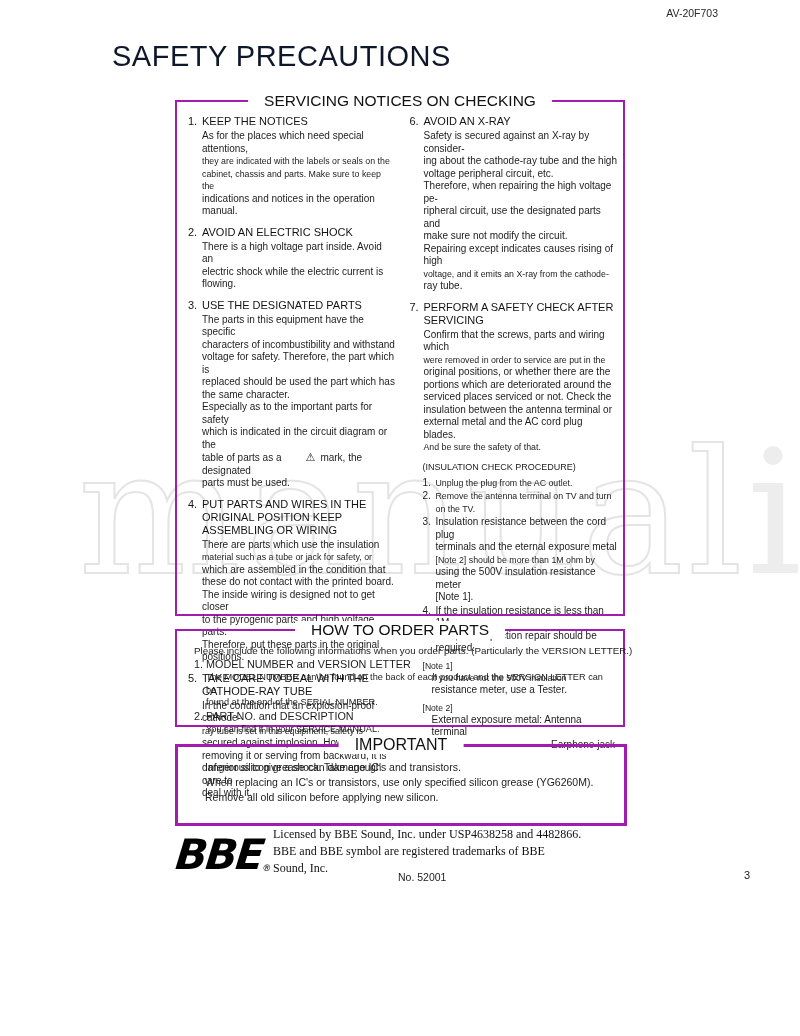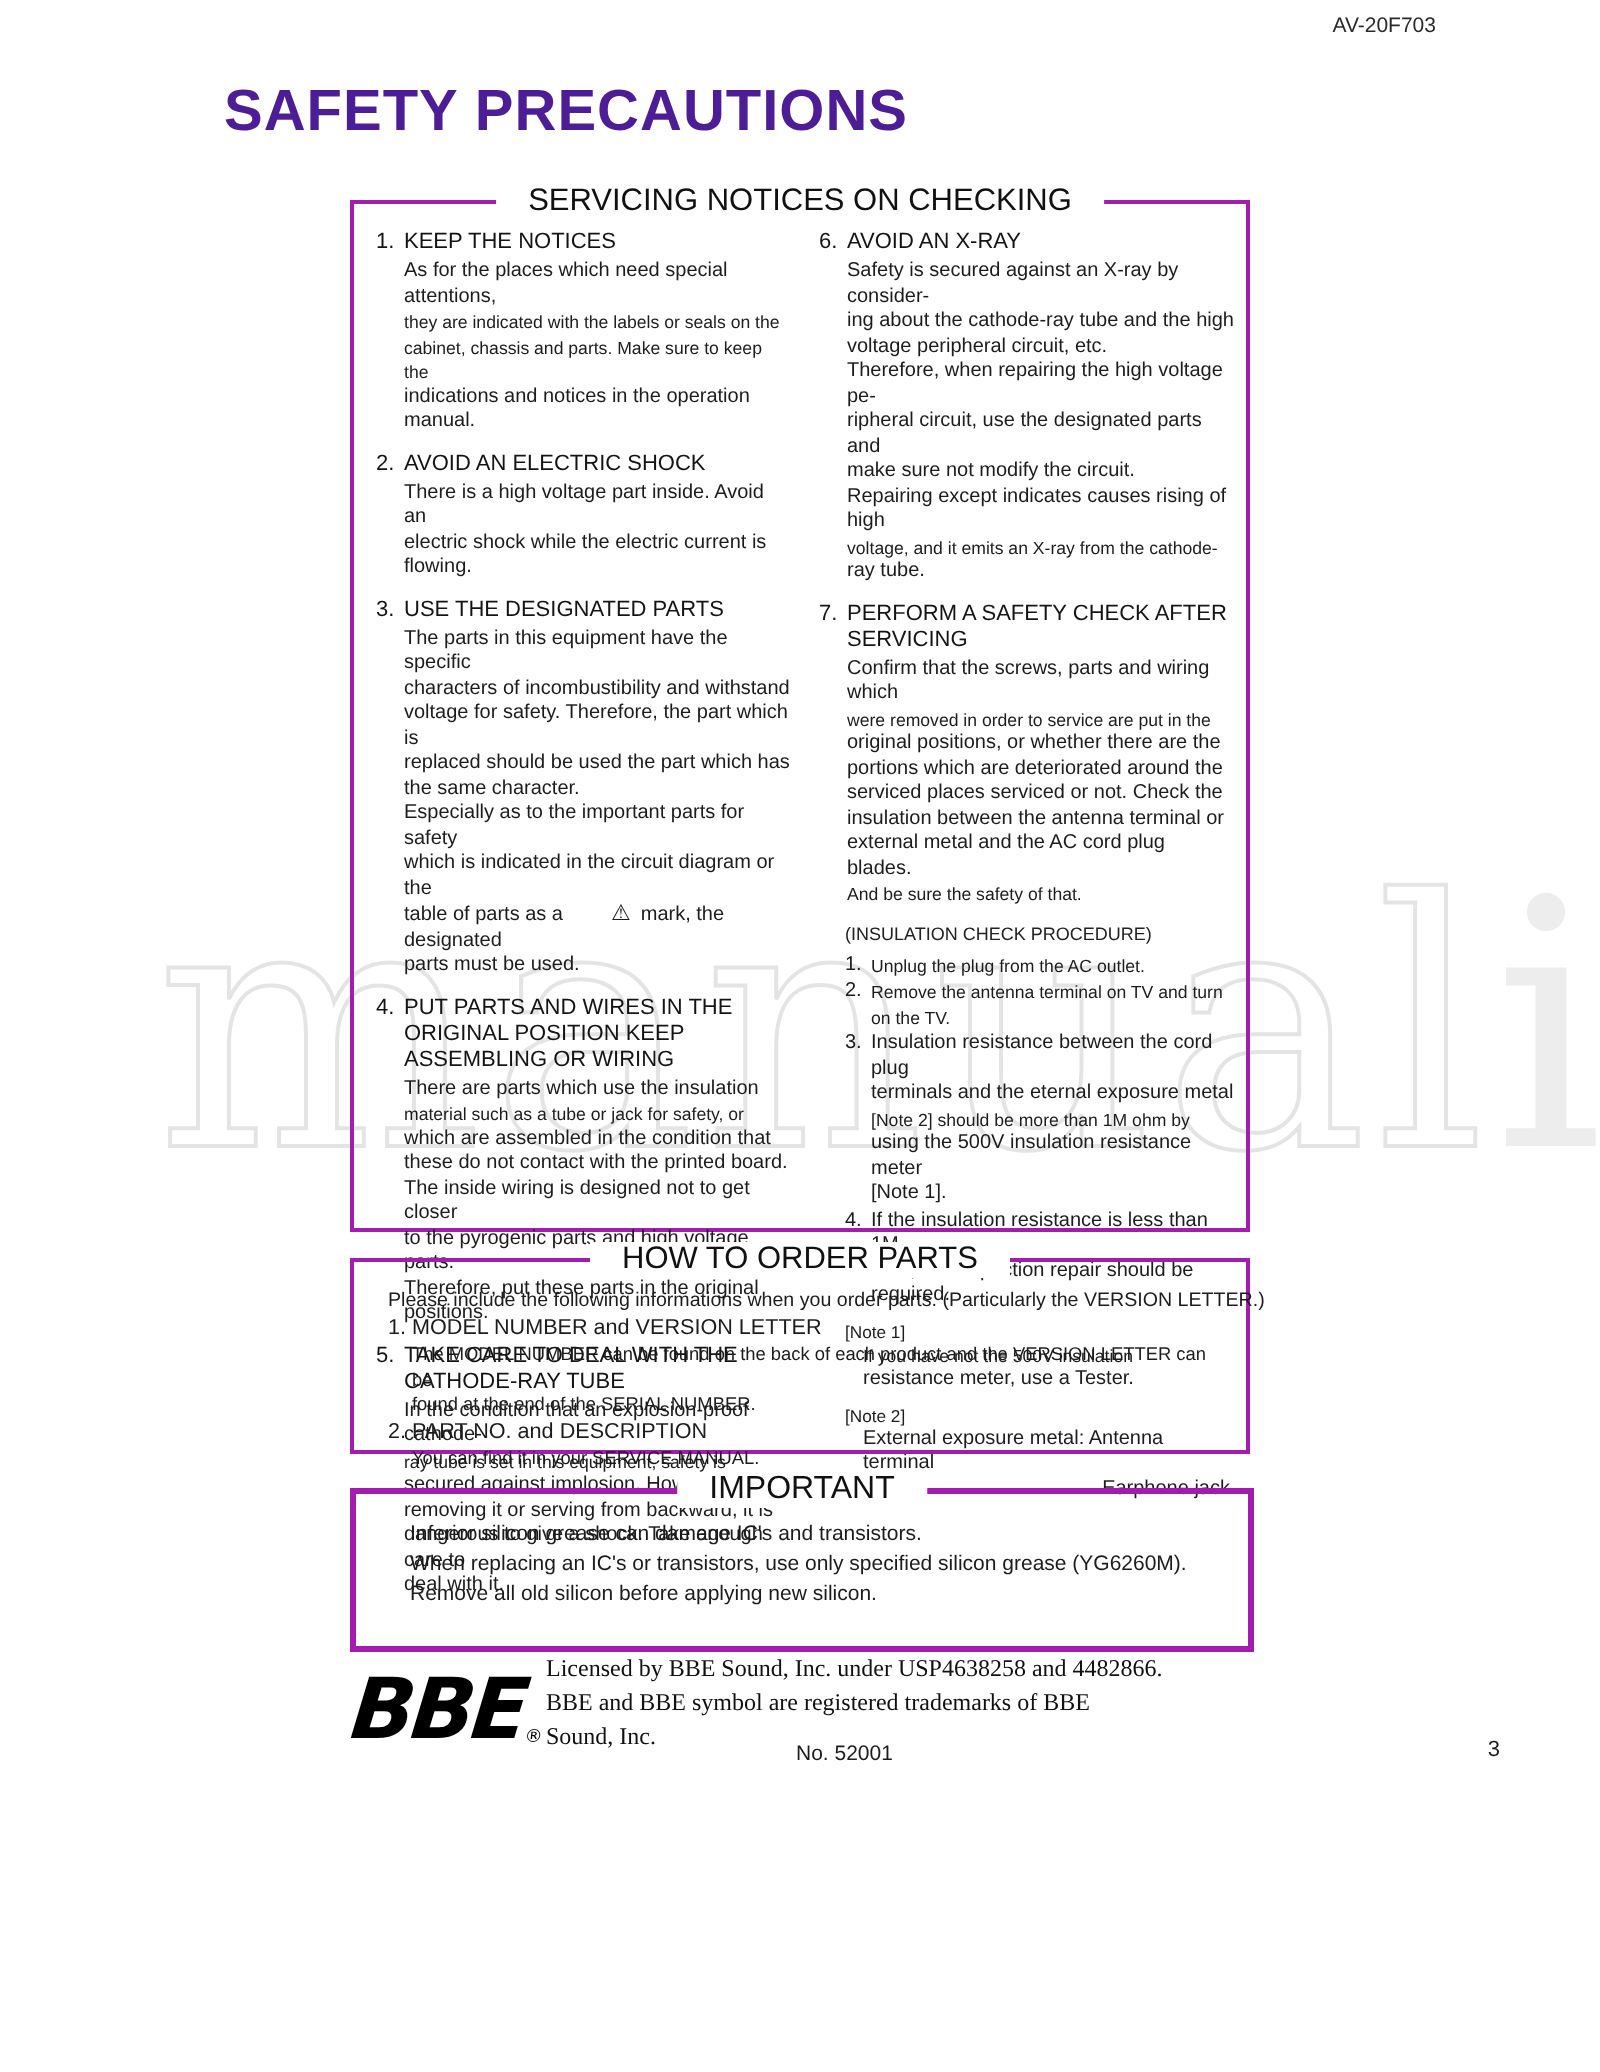--- a/index.html
+++ b/index.html
@@ -8,21 +8,21 @@
     font-family:"Liberation Sans",sans-serif;color:#1c1c1c;overflow:hidden;
   }
   .watermark{
     position:absolute;left:78px;top:428px;z-index:0;
     font-family:"DejaVu Serif",serif;font-size:172px;line-height:1;
     letter-spacing:4px;white-space:nowrap;user-select:none;
   }
   .wm-outline{color:transparent;-webkit-text-stroke:2px #e4e4e4;}
   .wm-solid{color:#ededed;-webkit-text-stroke:0;}
   .doc-code{position:absolute;top:7px;right:82px;font-size:10.5px;color:#2a2a2a;}
-  .page-title{position:absolute;left:112px;top:40px;margin:0;font-size:29px;font-weight:700;letter-spacing:0.5px;color:#4c1d95;}
+  .page-title{position:absolute;left:112px;top:40px;margin:0;font-size:29px;font-weight:400;letter-spacing:0.5px;color:#0f172a;}
   .box{position:absolute;border:2px solid #a21caf;background:transparent;}
   .box-servicing{left:175px;top:100px;width:446px;height:512px;}
   .box-order{left:175px;top:629px;width:446px;height:94px;}
   .box-important{left:175px;top:744px;width:446px;height:76px;border-width:3px;}
   .box-legend{
     position:absolute;top:-10px;left:50%;transform:translateX(-50%);
     background:#fff;padding:0 16px;font-size:15.5px;white-space:nowrap;color:#111;
   }
   .box-important .box-legend{font-size:16px;top:-11px;}
   

